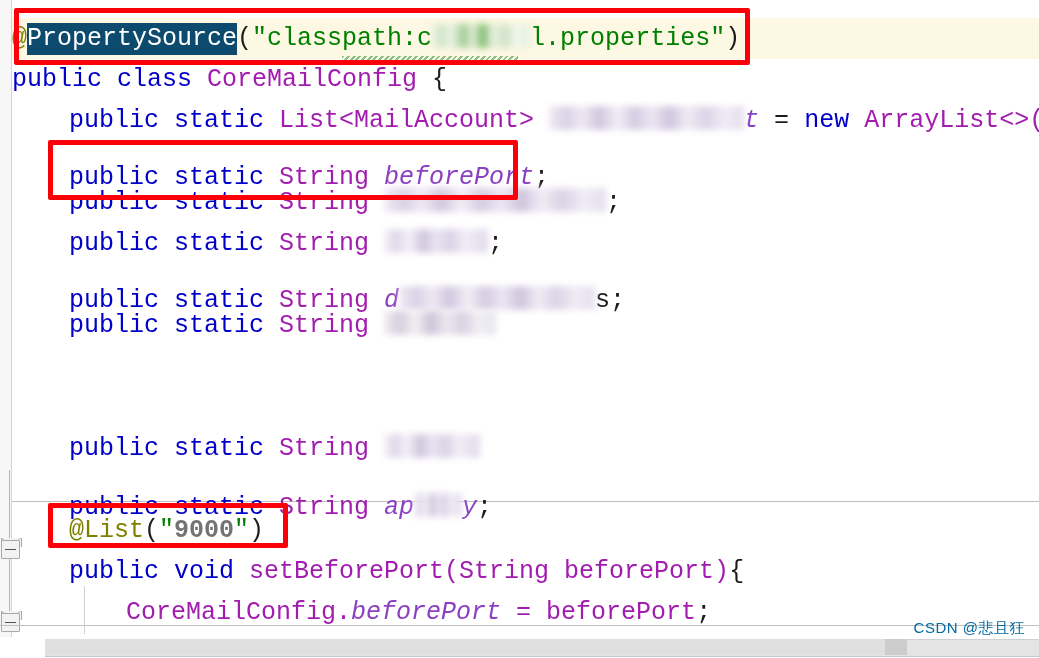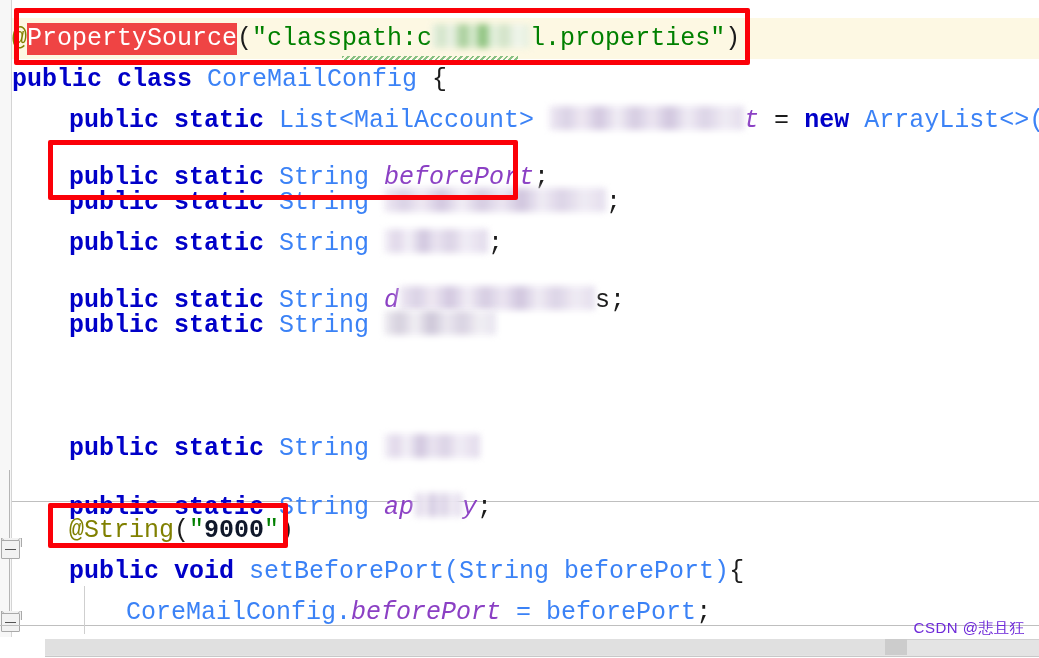--- a/index.html
+++ b/index.html
@@ -54,27 +54,27 @@
   .line{
     position:absolute;left:0;right:0;height:41px;line-height:41px;
     white-space:nowrap;font-size:25px;letter-spacing:0px;
   }
   .line.hl{background:#fdf8e3;}
   .pad1{padding-left:0px;}
   .pad2{padding-left:57px;}
   .pad3{padding-left:114px;}
 
   
-  .kw      {color:#0000c8;font-weight:bold;}
-  .type    {color:#3b82f6;}
+  .kw      {color:#0000c8;font-weight:normal;}
+  .type    {color:#a21caf;}
   .str     {color:#008000;}
-  .num     {color:#0f172a;font-weight:bold;}
+  .num     {color:#737373;font-weight:bold;}
   .anno    {color:#808000;}
   .field   {color:#8b40c4;font-style:italic;}
-  .fieldsel{color:#ffffff;background:#ef4444;padding:1px 0 2px 0;}
+  .fieldsel{color:#ffffff;background:#0c4a6e;padding:1px 0 2px 0;}
   .punct   {color:#1b1b1b;}
 
   
   .blur{
     display:inline-block;vertical-align:middle;position:relative;top:-2px;
     border-radius:1px;
     filter:blur(3px);
     opacity:.95;
   }
   .blur-violet{
@@ -132,21 +132,21 @@
     position:absolute;left:45px;top:2px;width:840px;height:16px;background:#e0e0e0;
   }
   .hscroll-right{
     position:absolute;left:885px;top:2px;width:22px;height:16px;background:#cccccc;
   }
 
   
   .watermark{
     position:absolute;right:14px;bottom:20px;
     font-family:"Liberation Sans","DejaVu Sans",sans-serif;
-    font-size:15px;color:#6d28d9;letter-spacing:.5px;white-space:nowrap;
+    font-size:15px;color:#0369a1;letter-spacing:.5px;white-space:nowrap;
   }
 </style>
 </head>
 <body>
 
 <div class="editor">
 
   <div class="gutter"></div>
 
   <div class="gutter-line" style="top:470px;height:74px;"></div>
@@ -173,21 +173,21 @@
       <div class="line pad1 hl" style="top: 18px; position: absolute;"><span class="anno">@</span><span class="fieldsel">PropertySource</span><span class="punct">(</span><span class="str">"classpath:c</span><span class="blur blur-green" style="width: 98px; height: 24px;"></span><span class="str">l.properties"</span><span class="punct">)</span><span style="position: absolute; left: 330px; top: 38px; width: 176px; height: 6px; background: repeating-linear-gradient(135deg, rgb(107, 179, 107) 0px, rgb(107, 179, 107) 2px, transparent 2px, transparent 4px); opacity: 0.8;"></span></div>
       <div class="line pad1" style="top: 59px;"><span class="kw">public class</span><span class="type"> CoreMailConfig </span><span class="punct">{</span></div>
       <div class="line pad2" style="top: 100px;"><span class="kw">public static</span><span class="type"> List&lt;MailAccount&gt; </span><span class="blur blur-violet" style="width: 195px; height: 24px;"></span><span class="field">t</span><span class="punct"> = </span><span class="kw">new</span><span class="type"> ArrayList&lt;&gt;()</span></div>
       <div class="line pad2" style="top: 157px;"><span class="kw">public static</span><span class="type"> String </span><span class="field">beforePort</span><span class="punct">;</span></div>
       <div class="line pad2" style="top: 182px;"><span class="kw">public static</span><span class="type"> String </span><span class="blur blur-violet" style="width: 222px; height: 24px;"></span><span class="punct">;</span></div>
       <div class="line pad2" style="top: 223px;"><span class="kw">public static</span><span class="type"> String </span><span class="blur blur-violet2" style="width: 104px; height: 24px;"></span><span class="punct">;</span></div>
       <div class="line pad2" style="top: 280px;"><span class="kw">public static</span><span class="type"> String </span><span class="field">d</span><span class="blur blur-violet" style="width: 196px; height: 24px;"></span><span class="punct">s;</span></div>
       <div class="line pad2" style="top: 305px;"><span class="kw">public static</span><span class="type"> String </span><span class="blur blur-gray" style="width: 112px; height: 24px;"></span></div>
       <div class="line pad2" style="top: 428px;"><span class="kw">public static</span><span class="type"> String </span><span class="blur blur-violet2" style="width: 96px; height: 24px;"></span></div>
       <div class="line pad2" style="top: 487px;"><span class="kw">public static</span><span class="type"> String </span><span class="field">ap</span><span class="blur blur-violet2" style="width: 48px; height: 24px;"></span><span class="field">y</span><span class="punct">;</span></div>
-      <div class="line pad2" style="top: 510px;"><span class="anno">@String</span><span class="punct">(</span><span class="str">"</span><span class="num">9000</span><span class="str">"</span><span class="punct">)</span></div>
+      <div class="line pad2" style="top: 510px;"><span class="anno">@List</span><span class="punct">(</span><span class="str">"</span><span class="num">9000</span><span class="str">"</span><span class="punct">)</span></div>
       <div class="line pad2" style="top: 551px;"><span class="kw">public void</span><span class="type"> setBeforePort(String beforePort)</span><span class="punct">{</span></div>
       <div class="line pad3" style="top: 592px;"><span class="type">CoreMailConfig.</span><span class="field">beforePort</span><span class="type"> = beforePort</span><span class="punct">;</span></div>
       <div class="line pad2" style="top: 633px;"><span class="punct">}</span></div>
     </div>
 
   <div id="annotation-layer">
       <div class="redbox" title="@PropertySource annotation highlight" style="left: 14px; top: 8px; width: 736px; height: 57px;"></div>
       <div class="redbox" title="beforePort field declaration highlight" style="left: 48px; top: 140px; width: 470px; height: 60px;"></div>
       <div class="redbox" title="@Value(&quot;9000&quot;) annotation highlight" style="left: 48px; top: 503px; width: 240px; height: 45px;"></div>
     </div>

